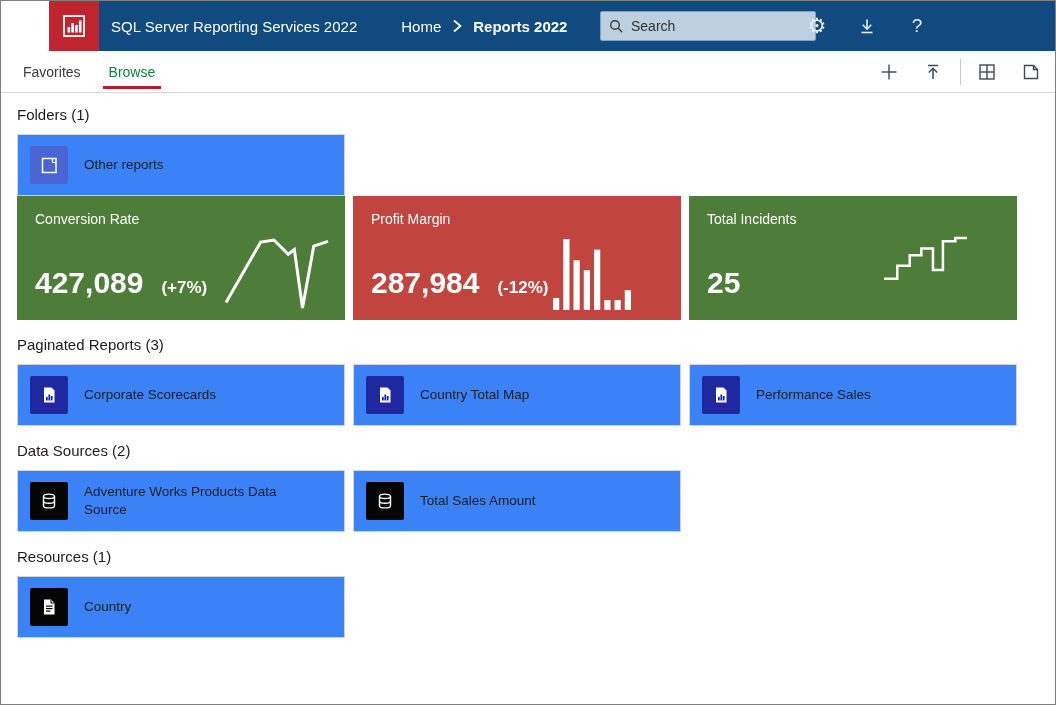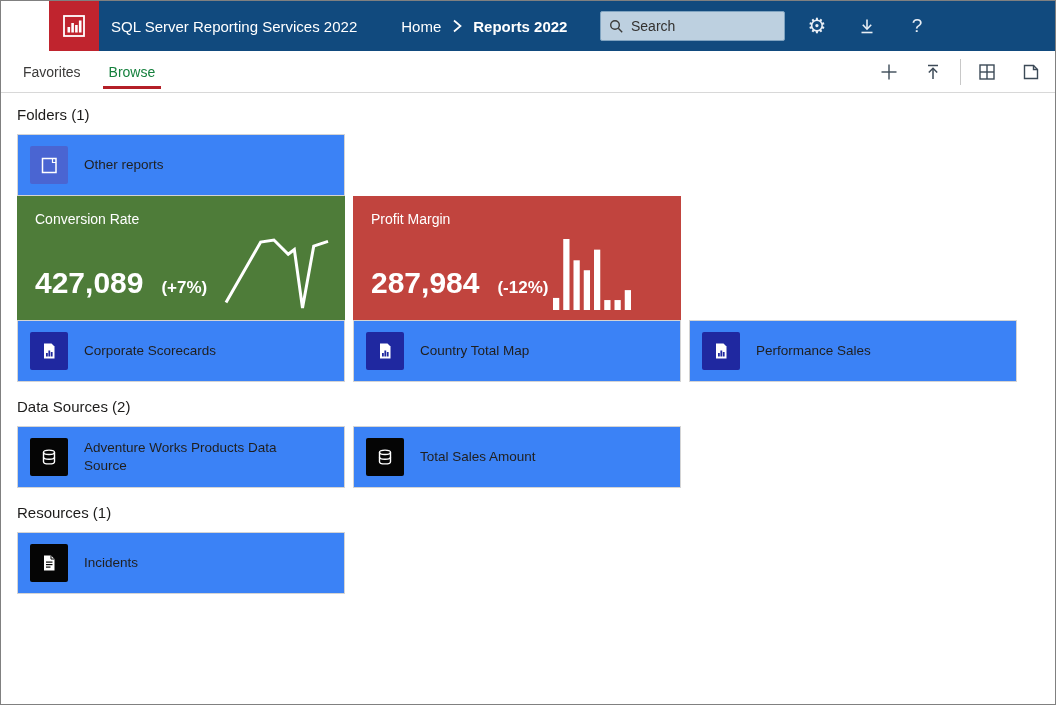--- a/index.html
+++ b/index.html
@@ -12,21 +12,21 @@
   }
   
   .topbar { height:50px; background:#114a7e; display:flex; align-items:center; position:relative;margin-left:48px; }
   .logo { width:50px; height:50px; background:#c0242e; display:flex; align-items:center; justify-content:center; flex:none; cursor:pointer; }
   .app-title { color:#fff; font-size:15px; margin-left:12px; white-space:nowrap; }
   .breadcrumb { display:flex; align-items:flex-start; margin-left:44px; color:#fff; font-size:15px; gap:10px; }
   .crumb { cursor:pointer; }
   .crumb.current { font-weight:700; }
   .search-wrap { position:absolute; left:551px; top:10px; }
   .search-wrap input {
-    width:185px; height:30px; background:#bdd0e0; border:1px solid #7fa3c0; border-radius:2px;
+    width:216px; height:30px; background:#bdd0e0; border:1px solid #7fa3c0; border-radius:2px;
     padding:0 8px 0 30px; font-size:14px; color:#1d1c1b; font-family:inherit; outline:none;
   }
   .search-wrap input::placeholder { color:#33312f; opacity:1; }
   .search-wrap .mag { position:absolute; left:8px; top:7px; }
   .hdr-icons { position:absolute; left:756px; top:0; height:50px; display:flex; align-items:center; gap:26px; }
   .hicon { width:24px; height:24px; display:flex; align-items:center; justify-content:center;
            color:#e9eff6; cursor:pointer; }
   .hicon.gear { font-size:21px; font-family:"DejaVu Sans",sans-serif; line-height:1; }
   .hicon.help { font-size:19px; font-weight:400; }
   
@@ -178,22 +178,35 @@
             <rect x="10.25" y="0" width="6.25" height="71" fill="#fff"></rect>
             <rect x="20.5" y="21.300000000000004" width="6.25" height="49.699999999999996" fill="#fff"></rect>
             <rect x="30.75" y="31.239999999999995" width="6.25" height="39.760000000000005" fill="#fff"></rect>
             <rect x="41" y="10.649999999999999" width="6.25" height="60.35" fill="#fff"></rect>
             <rect x="51.25" y="61.06" width="6.25" height="9.940000000000001" fill="#fff"></rect>
             <rect x="61.5" y="61.06" width="6.25" height="9.940000000000001" fill="#fff"></rect>
             <rect x="71.75" y="51.12" width="6.25" height="19.880000000000003" fill="#fff"></rect>
           </svg>
         </div>
     </div>
-  </div>
-
+    <div class="kpi-card kpi-2" style="background: rgb(78, 124, 57);">
+      <div class="kpi-title">Total Incidents</div>
+      <div class="kpi-value">
+        <span class="num">25</span>
+        <span class="delta"></span>
+      </div>
+      <div class="kpi-chart">
+          <svg width="83" height="42" style="display: block; overflow: visible;">
+            <polyline points="0,40.74 13.280000000000001,40.74 13.280000000000001,27.720000000000002 25.73,27.720000000000002 25.73,17.22 37.35,17.22 37.35,10.5 48.97,10.5 48.97,31.92 58.93,31.92 58.93,3.36 71.38,3.36 71.38,0 83,0" fill="none" stroke="#fff" stroke-width="2.5" stroke-linejoin="miter"></polyline>
+          </svg>
+        </div>
+    </div>
+  </div>
+
+  <h2>Paginated Reports (3)</h2>
   <div class="row">
     <div class="item-card">
       <span class="tile-icon bg-report">
         <svg width="22" height="22" viewBox="0 0 22 22">
           <polygon points="6,3.5 13.5,3.5 16.5,6.5 16.5,18.5 6,18.5" fill="#fff"></polygon>
           <rect x="8" y="13" width="1.8" height="3.5" fill="#1f28a0"></rect>
           <rect x="10.4" y="10.5" width="1.8" height="6" fill="#1f28a0"></rect>
           <rect x="12.8" y="12" width="1.8" height="4.5" fill="#1f28a0"></rect>
         </svg>
       </span>
@@ -252,17 +265,17 @@
     <div class="item-card">
       <span class="tile-icon bg-dark">
         <svg width="22" height="22" viewBox="0 0 22 22">
           <polygon points="6,3.5 13,3.5 16.5,7 16.5,18.5 6,18.5" fill="#fff"></polygon>
           <polyline points="13,3.5 13,7 16.5,7" fill="none" stroke="#050505" stroke-width="1"></polyline>
           <rect x="8" y="9.5" width="6.5" height="1.2" fill="#050505"></rect>
           <rect x="8" y="12" width="6.5" height="1.2" fill="#050505"></rect>
           <rect x="8" y="14.5" width="4.5" height="1.2" fill="#050505"></rect>
         </svg>
       </span>
-      <span class="item-label">Incidents</span>
+      <span class="item-label">Country</span>
     </div>
   </div>
 
 </main>
 
 </body></html>

